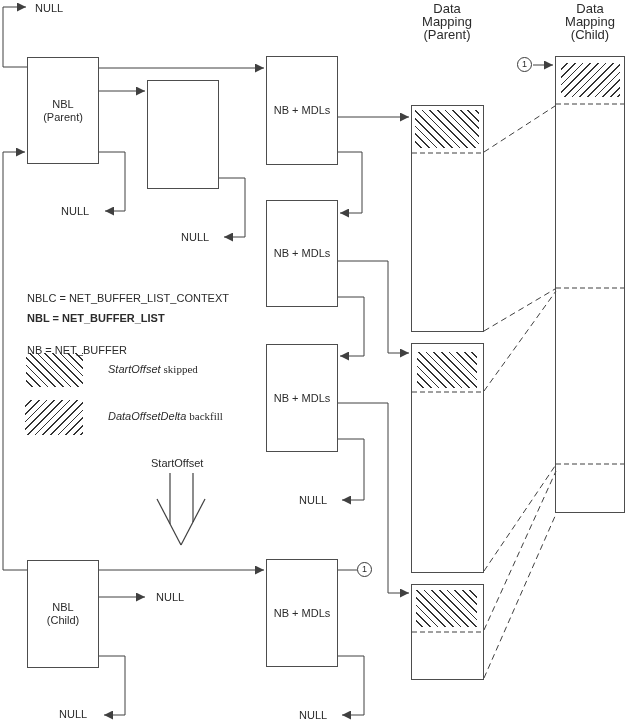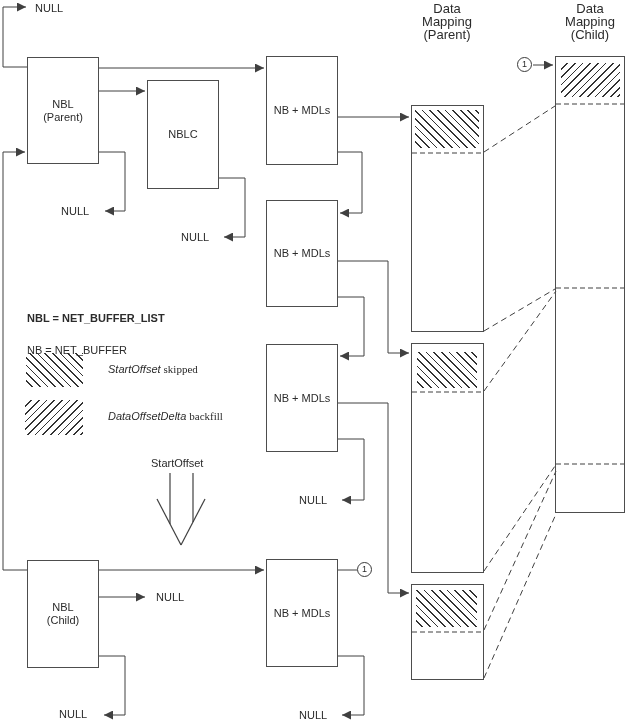--- a/index.html
+++ b/index.html
@@ -111,36 +111,36 @@
 
   <div class="col-title" style="left:405px;">Data
 Mapping
 (Parent)</div>
   <div class="col-title" style="left:548px;">Data
 Mapping
 (Child)</div>
 
   <div class="node-label" style="left:27px;top:57px;width:72px;height:107px;">NBL
 (Parent)</div>
-  <div class="node-label" style="left:147px;top:80px;width:72px;height:109px;">NBLC</div>
   <div class="node-label" style="left:266px;top:56px;width:72px;height:109px;">NB + MDLs</div>
   <div class="node-label" style="left:266px;top:200px;width:72px;height:107px;">NB + MDLs</div>
   <div class="node-label" style="left:266px;top:344px;width:72px;height:108px;">NB + MDLs</div>
   <div class="node-label" style="left:266px;top:559px;width:72px;height:108px;">NB + MDLs</div>
   <div class="node-label" style="left:27px;top:560px;width:72px;height:108px;">NBL
 (Child)</div>
 
   <div class="txt" style="left:35px;top:2px;">NULL</div>
   <div class="txt" style="left:61px;top:205px;">NULL</div>
   <div class="txt" style="left:181px;top:231px;">NULL</div>
   <div class="txt" style="left:299px;top:494px;">NULL</div>
   <div class="txt" style="left:156px;top:591px;">NULL</div>
   <div class="txt" style="left:59px;top:708px;">NULL</div>
   <div class="txt" style="left:299px;top:709px;">NULL</div>
 
+  <div class="txt" style="left:27px;top:292px;">NBLC = NET_BUFFER_LIST_CONTEXT</div>
   <div class="txt" style="left:27px;top:312px;font-weight:bold;">NBL = NET_BUFFER_LIST</div>
   <div class="txt" style="left:27px;top:344px;">NB = NET_BUFFER</div>
 
   <div class="hatch hatch-back" style="left:26px;top:353px;width:57px;height:34px;"></div>
   <div class="txt" style="left:96px;top:363px;">
     <span class="legend-term">StartOffset</span><span class="legend-desc">skipped</span>
   </div>
 
   <div class="hatch hatch-fwd" style="left:25px;top:400px;width:58px;height:35px;"></div>
   <div class="txt" style="left:96px;top:410px;">

